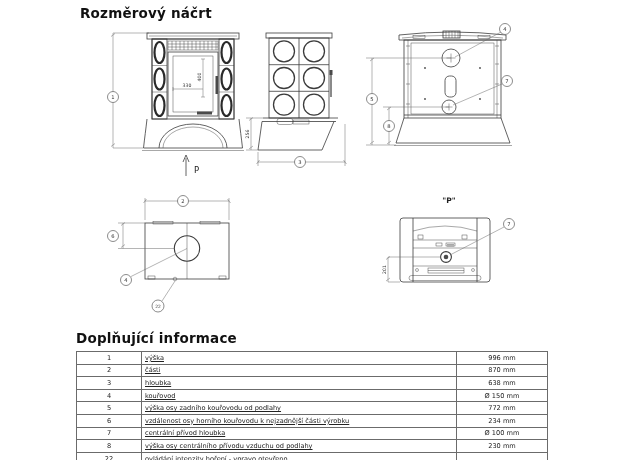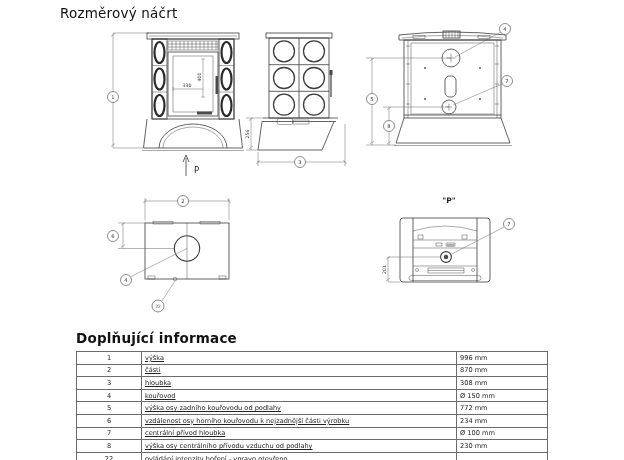--- a/index.html
+++ b/index.html
@@ -1,20 +1,20 @@
 <!DOCTYPE html>
 <html><head>
 <meta charset="utf-8">
 <style>
   html,body{margin:0;padding:0;}
   body{
     width:624px;height:460px;background:#ffffff;position:relative;overflow:hidden;
     font-family:"DejaVu Sans", sans-serif;color:#111;
   }
-  .doc-title{position:absolute;left:60px;top:5px;font-size:13.5px;font-weight:normal;letter-spacing:0.2px;}
+  .doc-title{position:absolute;left:80px;top:5px;font-size:13.5px;font-weight:bold;letter-spacing:0.2px;}
   .info-title{position:absolute;left:76px;top:330px;font-size:13.5px;font-weight:bold;letter-spacing:0.2px;}
   svg.drawing{position:absolute;left:0;top:0;}
 
   
   .ln{stroke:#3c3c3c;stroke-width:0.8;fill:none;}
   .ln-th{stroke:#3c3c3c;stroke-width:0.45;fill:none;}
   .thick{stroke:#2a2a2a;stroke-width:2.2;fill:none;}
   .dim{stroke:#6a6a6a;stroke-width:0.5;fill:none;}
   .callout{fill:#ffffff;stroke:#5a5a5a;stroke-width:0.7;}
   .ctext{font-size:5.2px;fill:#333;text-anchor:middle;font-family:"DejaVu Sans",sans-serif;}
@@ -25,21 +25,21 @@
   .darkfill{fill:#4a4a4a;stroke:none;}
 
   
   table.info{
     position:absolute;left:76px;top:351px;width:472px;
     border-collapse:collapse;font-size:6.6px;color:#222;table-layout:fixed;
   }
   table.info td{border:0.8px solid #6b6b6b;padding:1px 3px;height:9.6px;overflow:hidden;white-space:nowrap;}
   td.c-num{width:58px;text-align:center;}
   td.c-desc{border-right:none;text-decoration:underline;}
-  td.c-val{width:84px;text-align:left;border-left:none;}
+  td.c-val{width:84px;text-align:center;border-left:none;}
 </style>
 </head>
 <body>
 
 <div class="doc-title">Rozměrový náčrt</div>
 
 <svg class="drawing" width="624" height="330" viewBox="0 0 624 330">
 
   <g>
 
@@ -230,21 +230,21 @@
       <td class="c-val">996 mm</td>
     </tr>
     <tr>
       <td class="c-num">2</td>
       <td class="c-desc">části</td>
       <td class="c-val">870 mm</td>
     </tr>
     <tr>
       <td class="c-num">3</td>
       <td class="c-desc">hloubka</td>
-      <td class="c-val">308 mm</td>
+      <td class="c-val">638 mm</td>
     </tr>
     <tr>
       <td class="c-num">4</td>
       <td class="c-desc">kouřovod</td>
       <td class="c-val">Ø 150 mm</td>
     </tr>
     <tr>
       <td class="c-num">5</td>
       <td class="c-desc">výška osy zadního kouřovodu od podlahy</td>
       <td class="c-val">772 mm</td>

